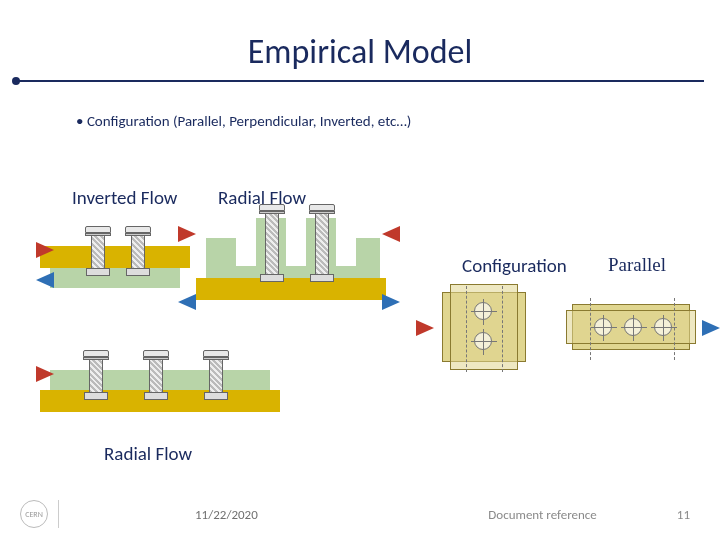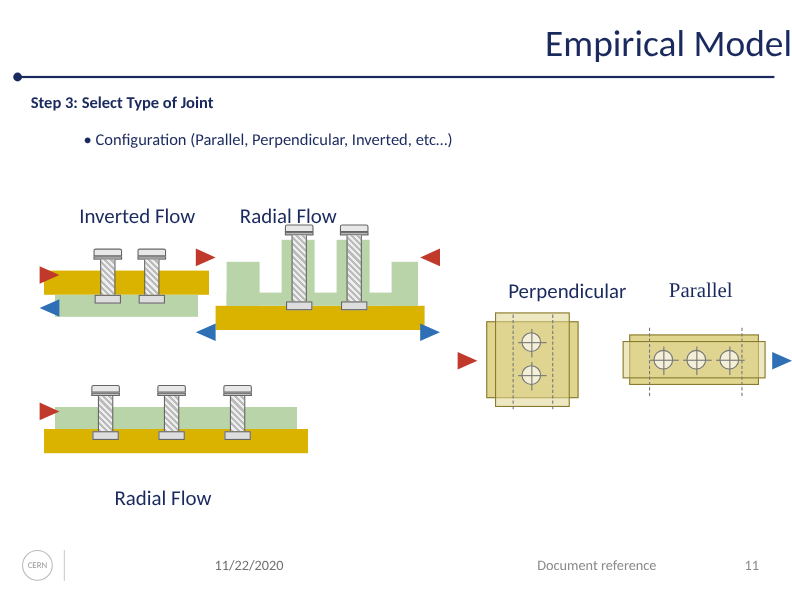--- a/index.html
+++ b/index.html
@@ -5,25 +5,25 @@
   * { box-sizing: border-box; margin: 0; padding: 0; }
   body {
     width: 720px;
     height: 540px;
     background: #fff;
     font-family: Calibri, Arial, sans-serif;
     position: relative;
     overflow: hidden;
   }
   .title {
-    text-align: right;
+    text-align: center;
     font-size: 34px;
     color: #1a2a5e;
     font-weight: 400;
-    padding-top: 20px;
+    padding-top: 31px;
     padding-bottom: 8px;
   }
   .rule-wrap { padding: 0 16px; }
   .rule {
     height: 2px;
     background: #1a2a5e;
     position: relative;
   }
   .rule::before {
     content: "";
@@ -116,27 +116,26 @@
 </style>
 </head>
 <body>
 
 <div class="title">Empirical Model</div>
 <div class="rule-wrap">
     <div class="rule"></div>
   </div>
 
 <div class="step">
-  <div class="h">Step 3: Select Type of Joint</div>
   <div class="bul">Configuration (Parallel, Perpendicular, Inverted, etc…)</div>
 </div>
 
 <div class="labels lbl-inverted">Inverted Flow</div>
 <div class="labels lbl-radial">Radial Flow</div>
-<div class="labels lbl-perp">Perpendicular</div>
+<div class="labels lbl-perp">Configuration</div>
 <div class="labels lbl-parallel">Parallel</div>
 <div class="labels lbl-direct">Radial Flow</div>
 
 <div class="diag d-inverted">
   <div class="strip gold" style="top:30px;height:22px;"></div>
   <div class="strip green" style="top:52px;height:20px;left:10px;right:10px;"></div>
   <div class="bolt" style="left:48px;top:10px;">
       <div class="head"></div>
       <div class="washer"></div>
       <div class="shaft"></div>

